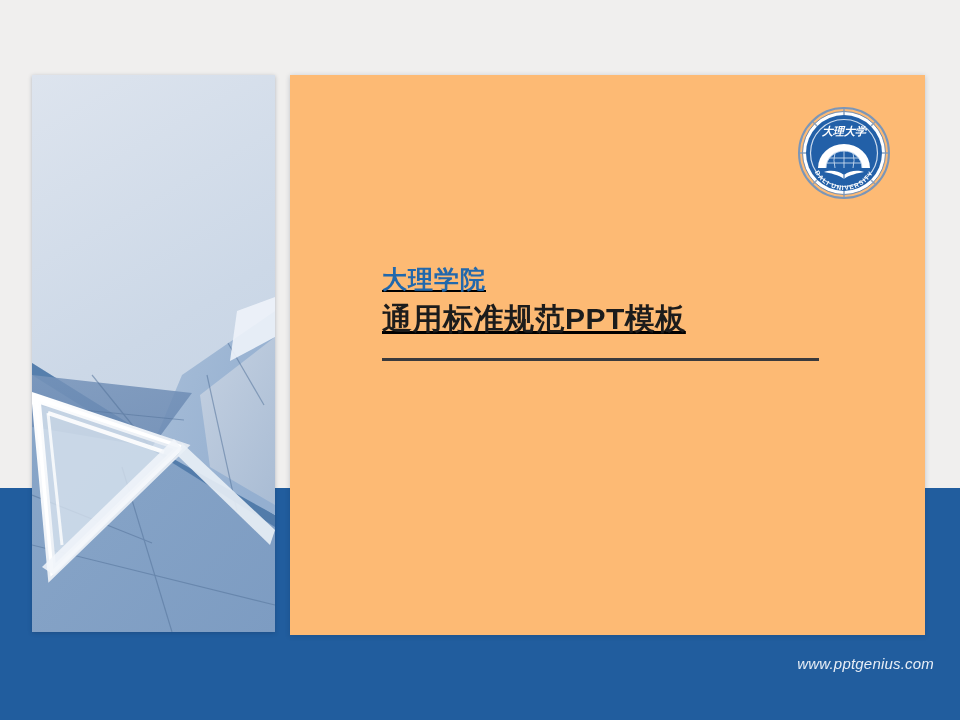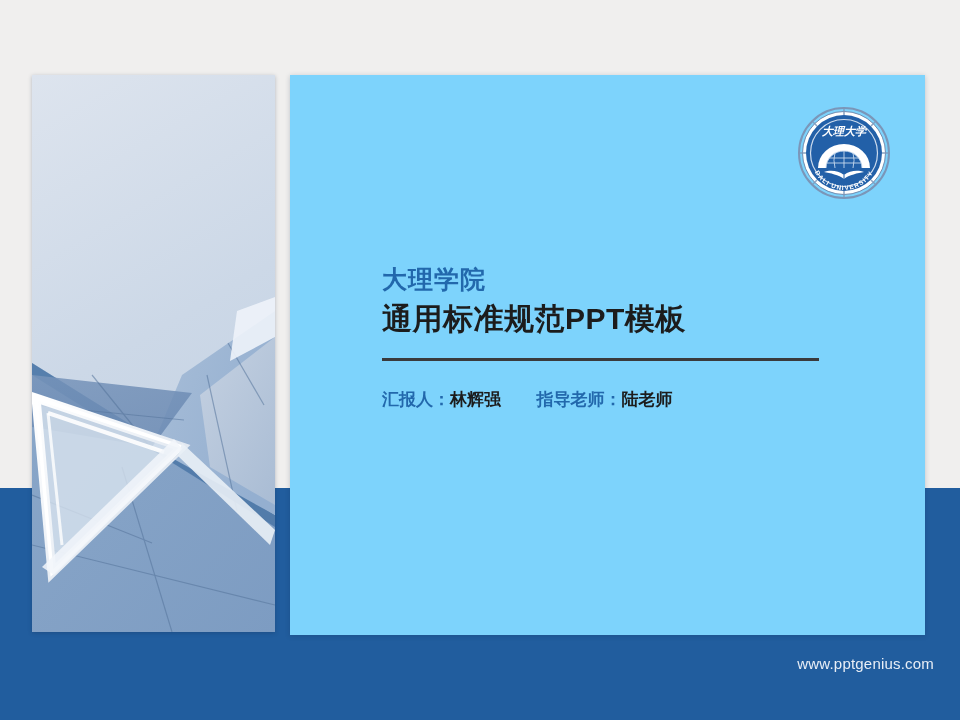--- a/index.html
+++ b/index.html
@@ -30,20 +30,21 @@
   }
 
   .footer-url {
     position: absolute;
     right: 26px;
     bottom: 48px;
     color: #e8eef6;
     font-size: 15px;
     letter-spacing: 0.2px;
     white-space: nowrap;
+    font-style: italic;
   }
 
   
   .photo-panel {
     position: absolute;
     left: 32px;
     top: 75px;
     width: 243px;
     height: 557px;
     overflow: hidden;
@@ -52,40 +53,41 @@
   }
   .photo-panel svg { display: block; }
 
   
   .white-card {
     position: absolute;
     left: 290px;
     top: 75px;
     width: 635px;
     height: 560px;
-    background: #7dd3fc;
+    background: #fdba74;
     box-shadow: 0 1px 5px rgba(20,40,70,0.22);
   }
 
   
   .logo {
     position: absolute;
     right: 33px;
     top: 30px;
     width: 96px;
     height: 96px;
   }
   .logo svg { display: block; }
 
   
   .text-block {
     position: absolute;
     left: 92px;
     top: 190px;
     width: 460px;
+    text-decoration: underline;
   }
 
   .subtitle-cn {
     color: #2268ac;
     font-size: 25px;
     font-weight: bold;
     letter-spacing: 1px;
     line-height: 1.15;
     margin: 0 0 8px 0;
   }
@@ -243,21 +245,16 @@
         <text font-family="&quot;Liberation Sans&quot;, sans-serif" font-size="6.4" font-weight="bold" fill="#ffffff" letter-spacing="1.1">
           <textPath href="#ringpath" startOffset="50%" text-anchor="middle">DALI UNIVERSITY</textPath>
         </text>
       </svg>
     </div>
 
     <div class="text-block">
       <div class="subtitle-cn">大理学院</div>
       <div class="main-title">通用标准规范PPT模板</div>
       <div class="divider"></div>
-      <div class="byline">
-        <span class="byline-group"><span class="lbl">汇报人：</span><span class="val">林辉强</span></span>
-        <span class="byline-gap"></span>
-        <span class="byline-group"><span class="lbl">指导老师：</span><span class="val">陆老师</span></span>
-      </div>
     </div>
 
   </div>
 </div>
 
 </body></html>

